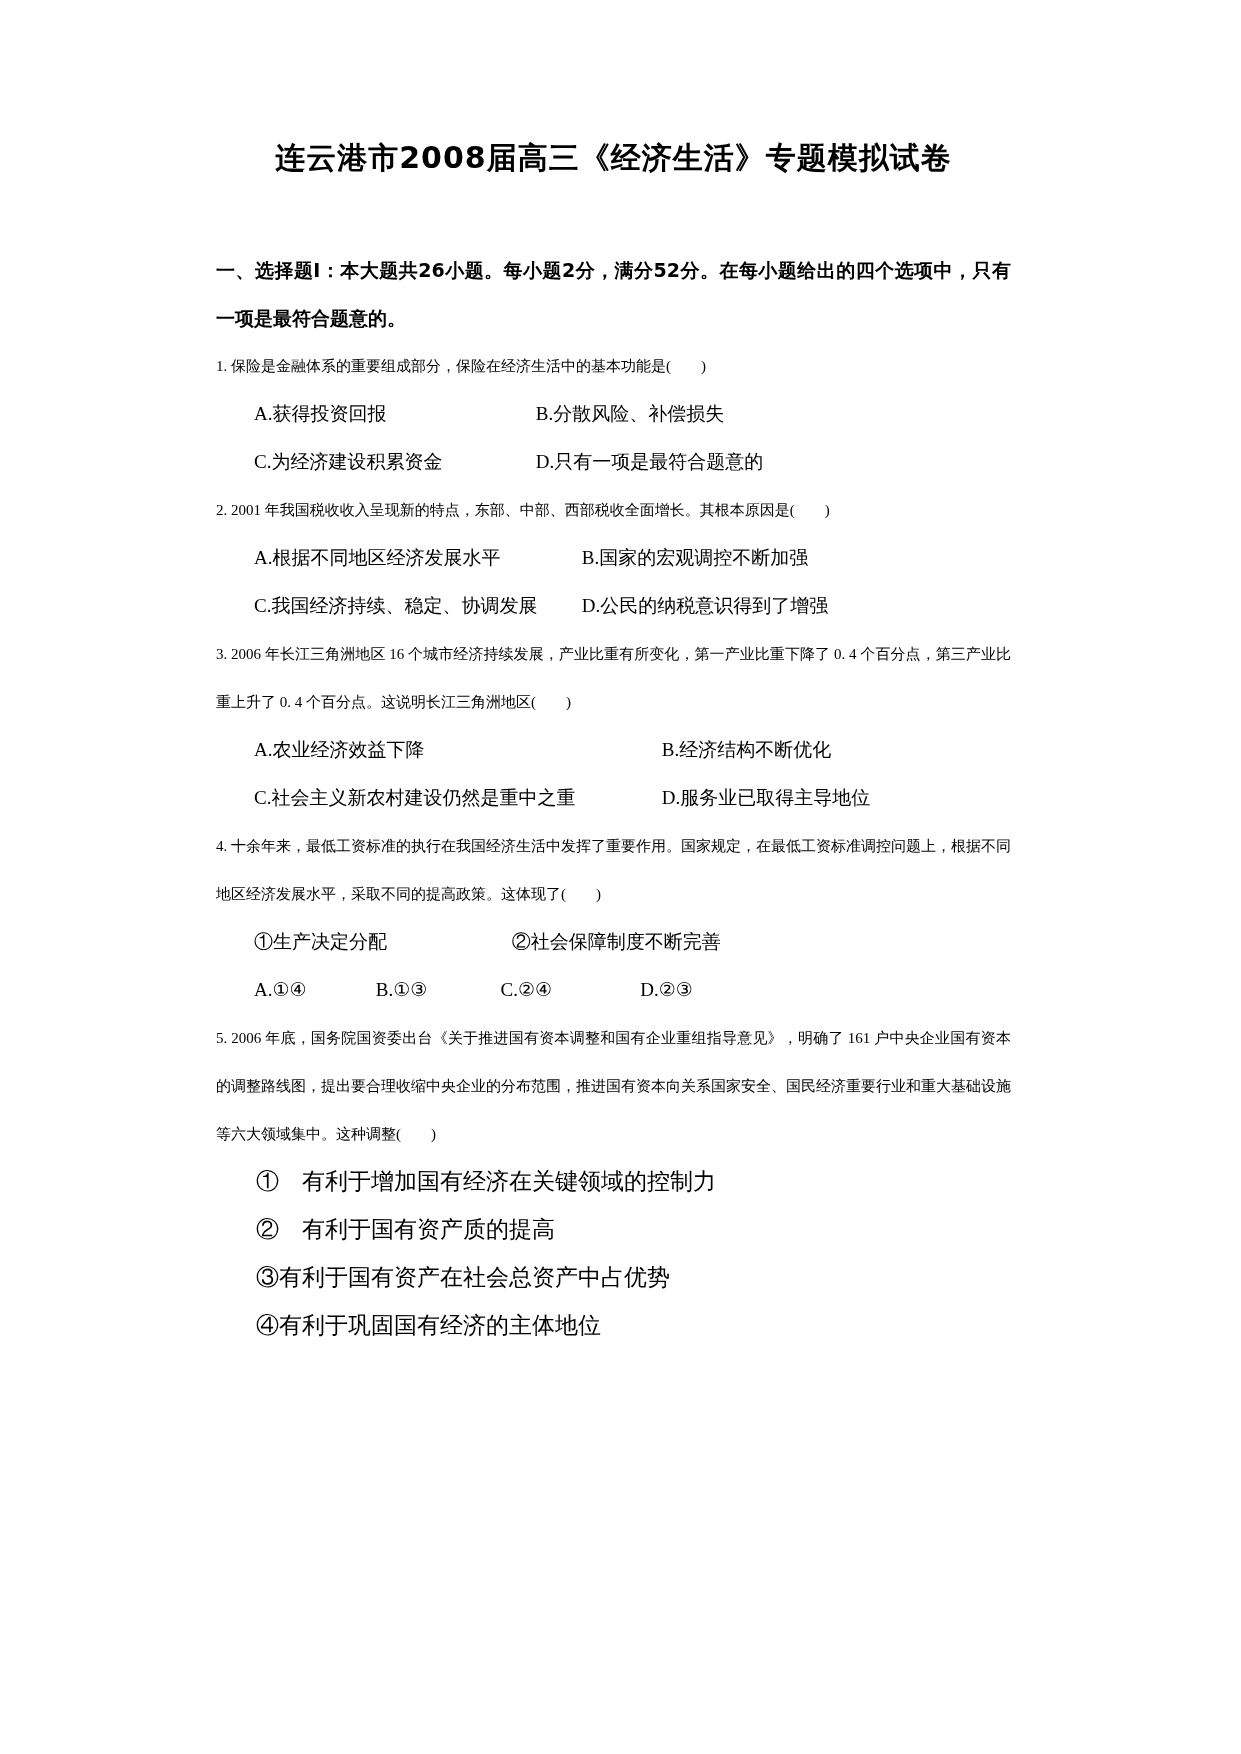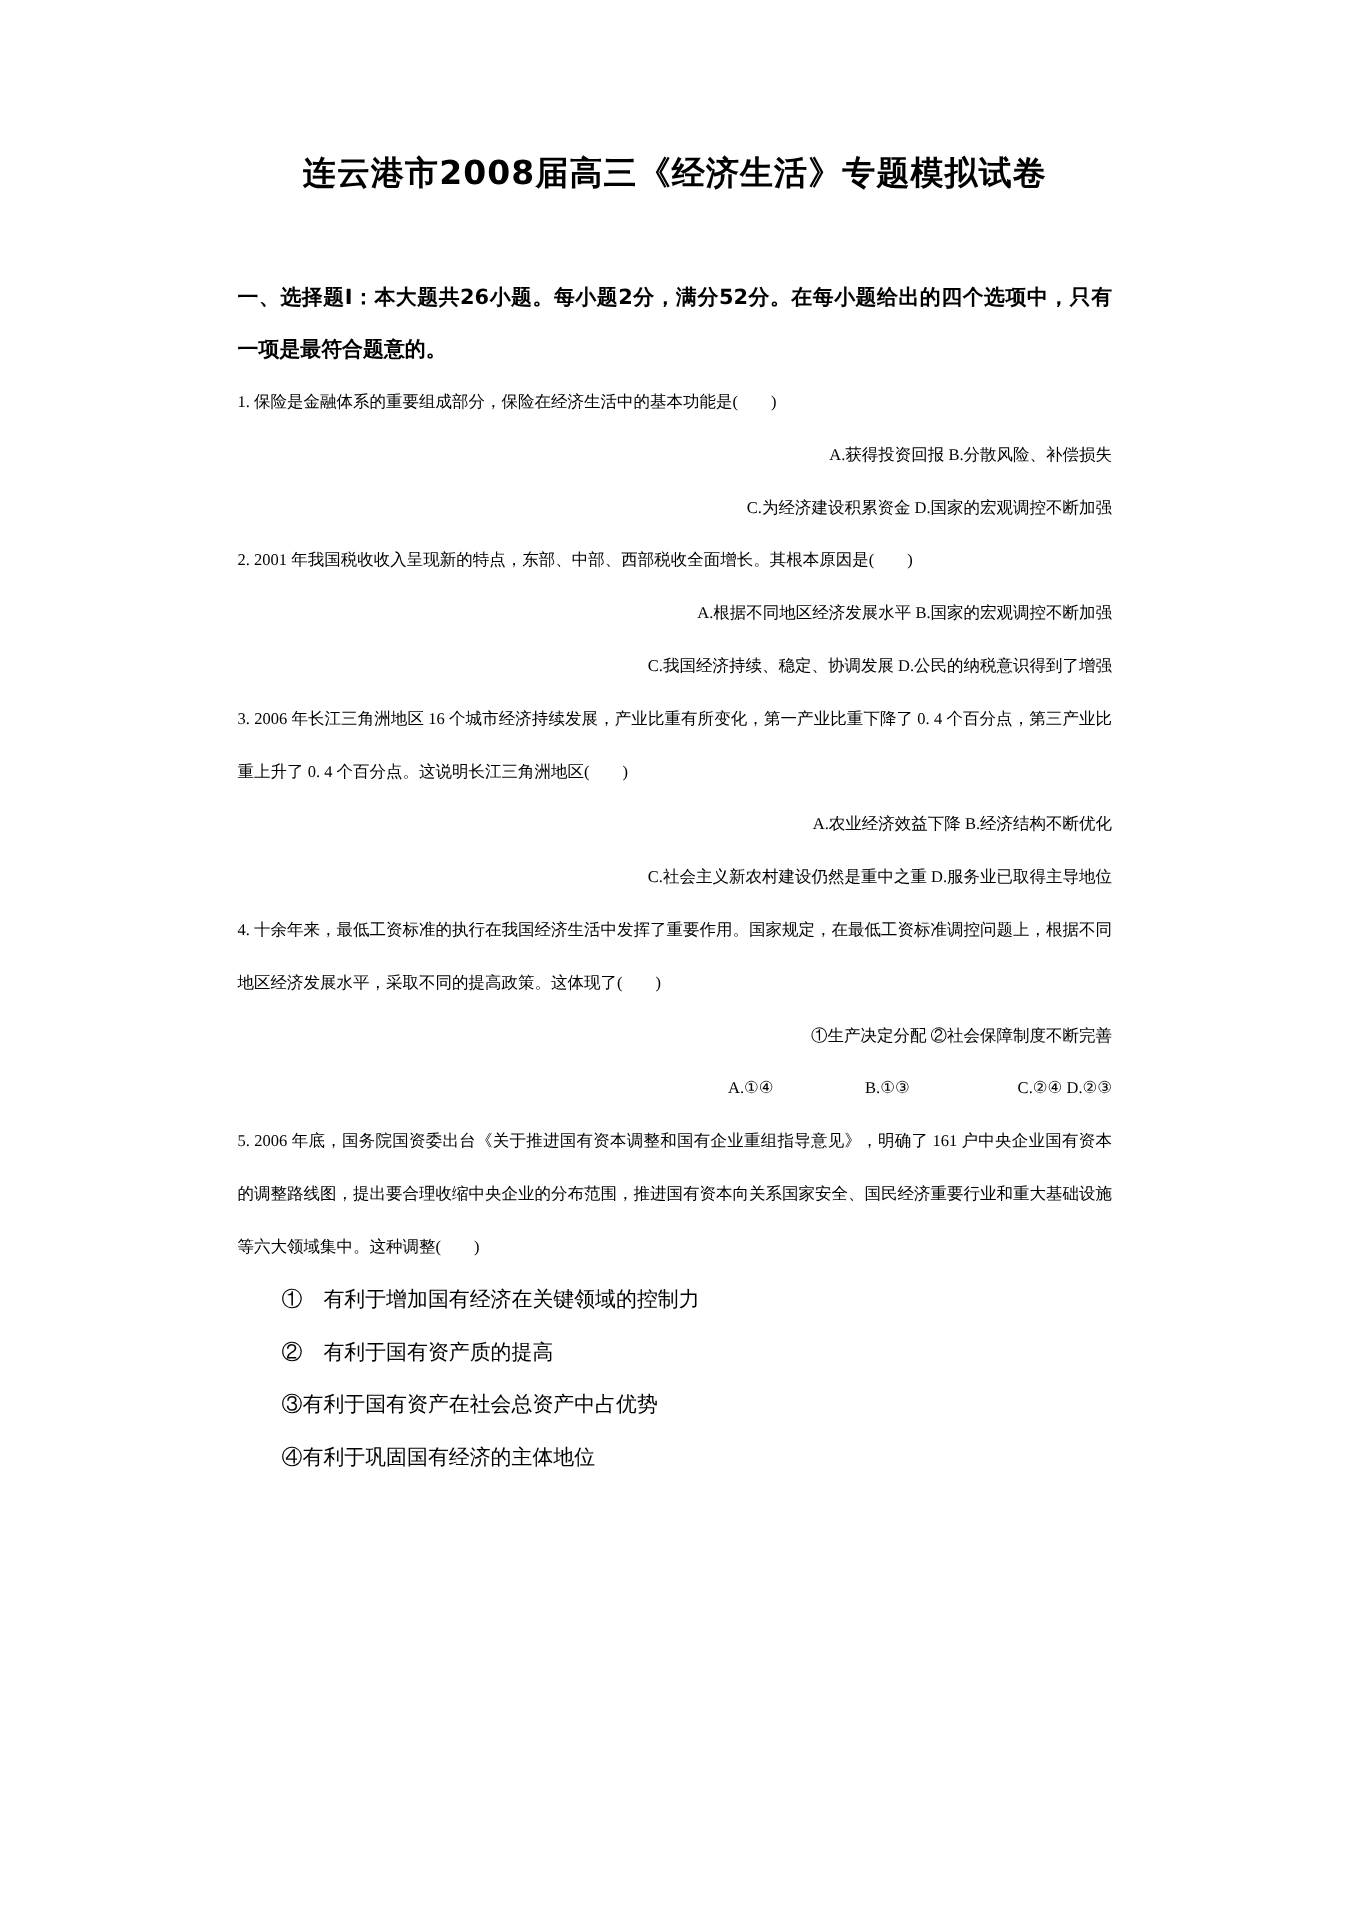--- a/index.html
+++ b/index.html
@@ -36,38 +36,37 @@
     font-weight: bold;
     line-height: 48px;
     text-align: justify;
   }
   .stem {
     font-size: 15px;
     line-height: 48px;
     text-align: justify;
   }
   .opts {
-    font-size: 15px;
+    font-size: 19px;
     line-height: 48px;
     padding-left: 38px;
     white-space: nowrap;
-    text-align: right;
   }
   .opt { display: inline-block; vertical-align: top; }
   
   .w1 { width: 277px; }   
   .w2 { width: 323px; }   
   .w3 { width: 403px; }   
   .w4 { width: 253px; }   
   
   .aw1 { width: 117px; }
   .aw2 { width: 120px; }
   .aw3 { width: 135px; }
   .item {
-    font-size: 19px;
+    font-size: 23px;
     line-height: 48px;
     padding-left: 40px;
   }
 </style>
 </head>
 <body>
 
 <div class="page">
   <div class="content">
 
@@ -76,21 +75,21 @@
     <p class="section-header">一、选择题I：本大题共26小题。每小题2分，满分52分。在每小题给出的四个选项中，只有一项是最符合题意的。</p>
 
     <section>
       <p class="stem">1.  保险是金融体系的重要组成部分，保险在经济生活中的基本功能是(　　)</p>
       <p class="opts">
         <span class="opt w1">A.获得投资回报</span>
         <span class="opt">B.分散风险、补偿损失</span>
       </p>
       <p class="opts">
         <span class="opt w1">C.为经济建设积累资金</span>
-        <span class="opt">D.国家的宏观调控不断加强</span>
+        <span class="opt">D.只有一项是最符合题意的</span>
       </p>
     </section>
 
     <section>
       <p class="stem">2. 2001 年我国税收收入呈现新的特点，东部、中部、西部税收全面增长。其根本原因是(　　)</p>
       <p class="opts">
         <span class="opt w2">A.根据不同地区经济发展水平</span>
         <span class="opt">B.国家的宏观调控不断加强</span>
       </p>
       <p class="opts">

